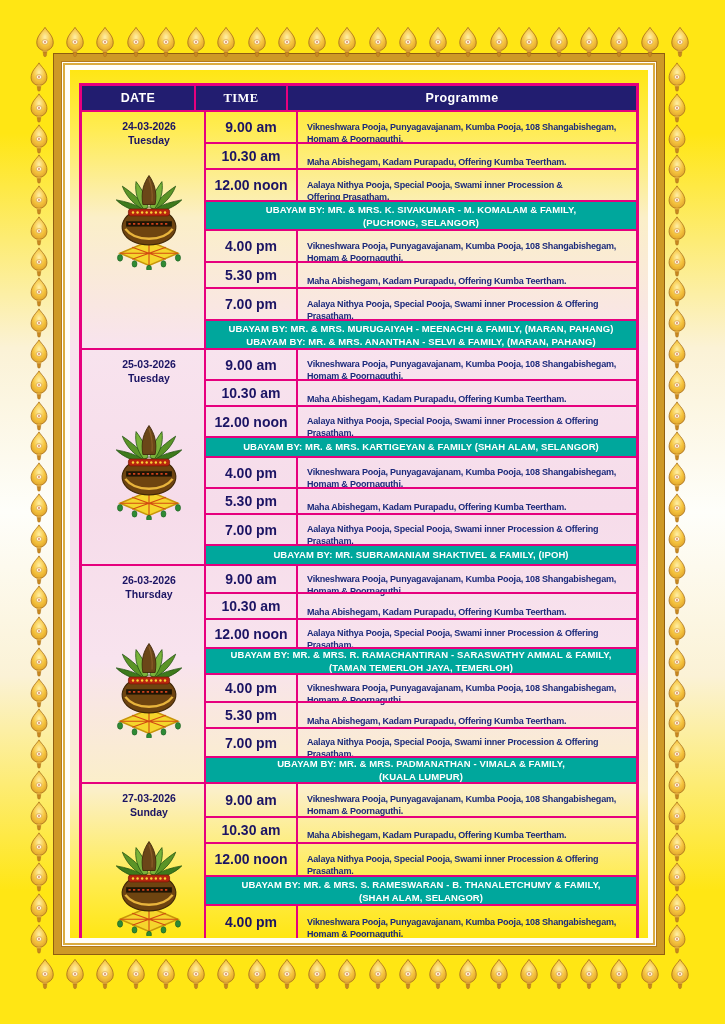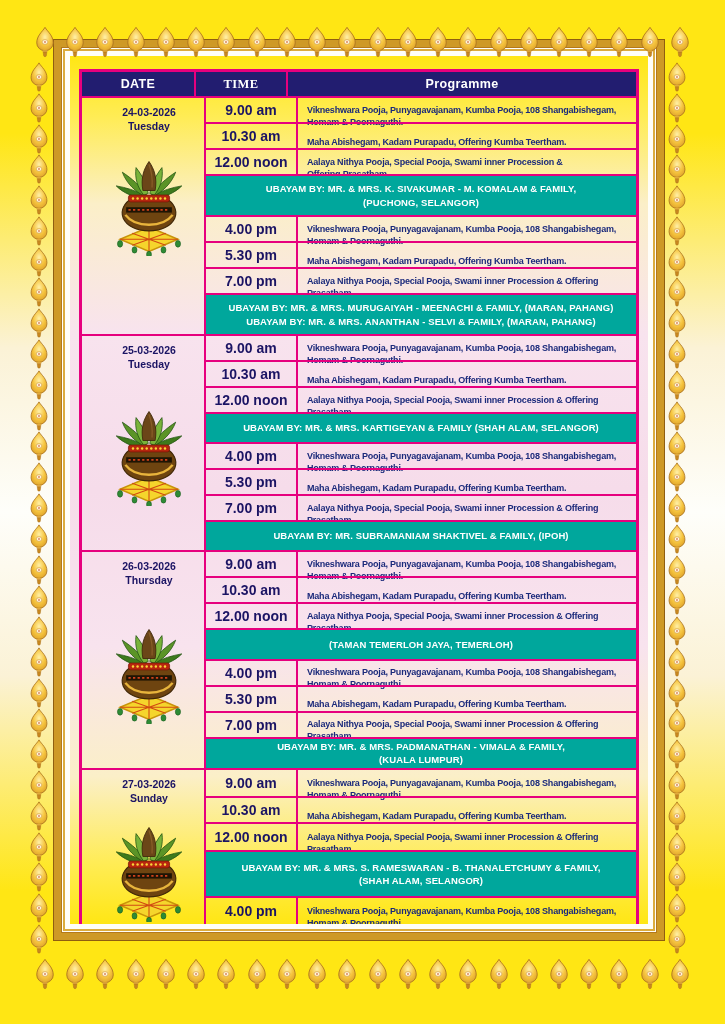--- a/index.html
+++ b/index.html
@@ -10,21 +10,21 @@
   }
   
   .motif-strip{position:absolute;display:flex;justify-content:space-between;z-index:3;}
   .motif-strip.top{left:34px;right:34px;top:26px;height:34px;}
   .motif-strip.bottom{left:34px;right:34px;top:958px;height:34px;}
   .motif-strip.left{left:28px;top:62px;width:30px;height:892px;flex-direction:column;}
   .motif-strip.right{left:666px;top:62px;width:30px;height:892px;flex-direction:column;}
   .motif-strip svg{display:block;flex:0 0 auto;}
   
   .frame{
-    position:absolute;left:54px;top:40px;width:610px;height:900px;box-sizing:border-box;
+    position:absolute;left:54px;top:54px;width:610px;height:900px;box-sizing:border-box;
     border:7px solid #CE9926;outline:1px solid #8F5E10;background:#FFFEF8;z-index:2;
     box-shadow:inset 0 0 0 1px #B4791B;
   }
   .gold-line{position:absolute;inset:2px;border:2px solid #DCAC3E;}
   .content{
     position:absolute;inset:5px;overflow:hidden;
     background:linear-gradient(180deg,#FFE614 0%,#FFEC55 7%,#FBEFC8 17%,#F8E3EE 32%,#F6DCEA 50%,#F8E3EE 68%,#FBEFC8 83%,#FFEC55 93%,#FFE614 100%);
   }
   
   .ptable{
@@ -45,21 +45,21 @@
   .date-line,.day-line{color:#1B1464;font-weight:bold;font-size:10.5px;line-height:1.35;}
   .kalasam{position:absolute;left:50%;margin-left:-42px;}
   .rows{flex:1;display:flex;flex-direction:column;}
   .row{display:flex;flex:1 1 auto;}
   .row + .row{border-top:2px solid #E6007E;}
   .row.slot{min-height:24px;}
   .time{width:90px;border-right:2px solid #E6007E;display:flex;align-items:center;justify-content:center;
         color:#1B1464;font-weight:bold;font-size:14px;}
   .prog{flex:1;display:flex;flex-direction:column;justify-content:center;padding:16px 6px 3px 9px;box-sizing:border-box;}
   .prog-text{color:#1B2A7B;font-weight:bold;font-size:9px;letter-spacing:-0.2px;line-height:1.32;white-space:pre-line;}
-  .row.banner{background:#00A79C;min-height:20px;flex-direction:column;align-items:center;justify-content:center;padding:14px 4px;box-sizing:border-box;}
+  .row.banner{background:#00A79C;min-height:20px;flex-direction:column;align-items:center;justify-content:center;padding:4px 4px;box-sizing:border-box;}
   .banner-line{color:#FFFFFF;font-weight:bold;font-size:9.5px;letter-spacing:.1px;line-height:1.38;text-align:center;}
   .defs{position:absolute;width:0;height:0;overflow:hidden;}
 </style>
 </head>
 <body>
 
 <svg class="defs" aria-hidden="true">
   <defs>
     <radialGradient id="goldg" cx="0.5" cy="0.42" r="0.8">
       <stop offset="0" stop-color="#FFF0A8"></stop>
@@ -570,20 +570,21 @@
                       <div class="prog-text">Maha Abishegam, Kadam Purapadu, Offering Kumba Teertham.</div>
                     </div>
                   </div>
                   <div class="row slot">
                     <div class="time">12.00 noon</div>
                     <div class="prog">
                       <div class="prog-text">Aalaya Nithya Pooja, Special Pooja, Swami inner Procession &amp; Offering Prasatham.</div>
                     </div>
                   </div>
                   <div class="row banner">
+                    <div class="banner-line">UBAYAM BY: MR. &amp; MRS. R. RAMACHANTIRAN - SARASWATHY AMMAL &amp; FAMILY,</div>
                     <div class="banner-line">(TAMAN TEMERLOH JAYA, TEMERLOH)</div>
                   </div>
                   <div class="row slot">
                     <div class="time">4.00 pm</div>
                     <div class="prog">
                       <div class="prog-text">Vikneshwara Pooja, Punyagavajanam, Kumba Pooja, 108 Shangabishegam, Homam &amp; Poornaguthi.</div>
                     </div>
                   </div>
                   <div class="row slot">
                     <div class="time">5.30 pm</div>

